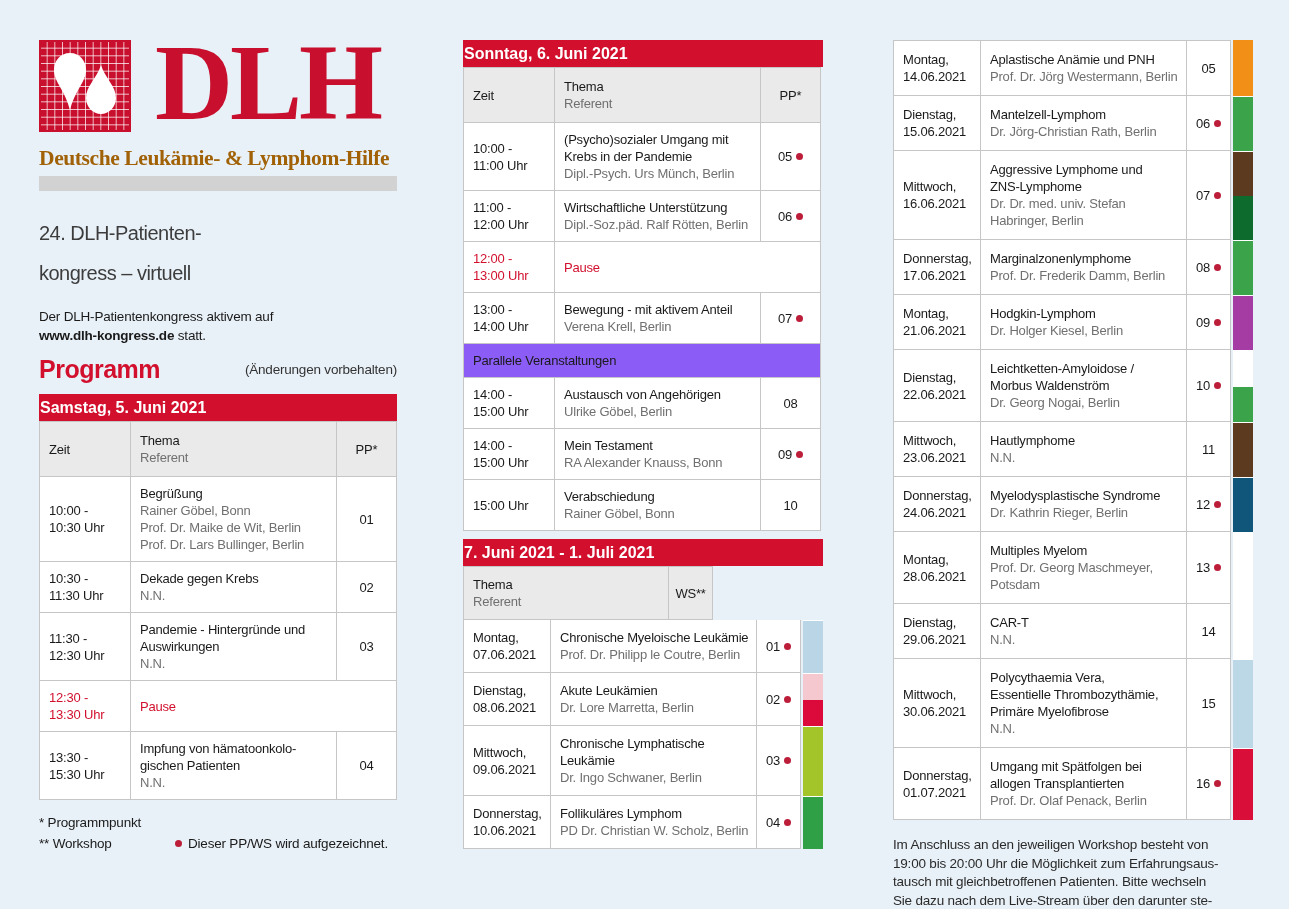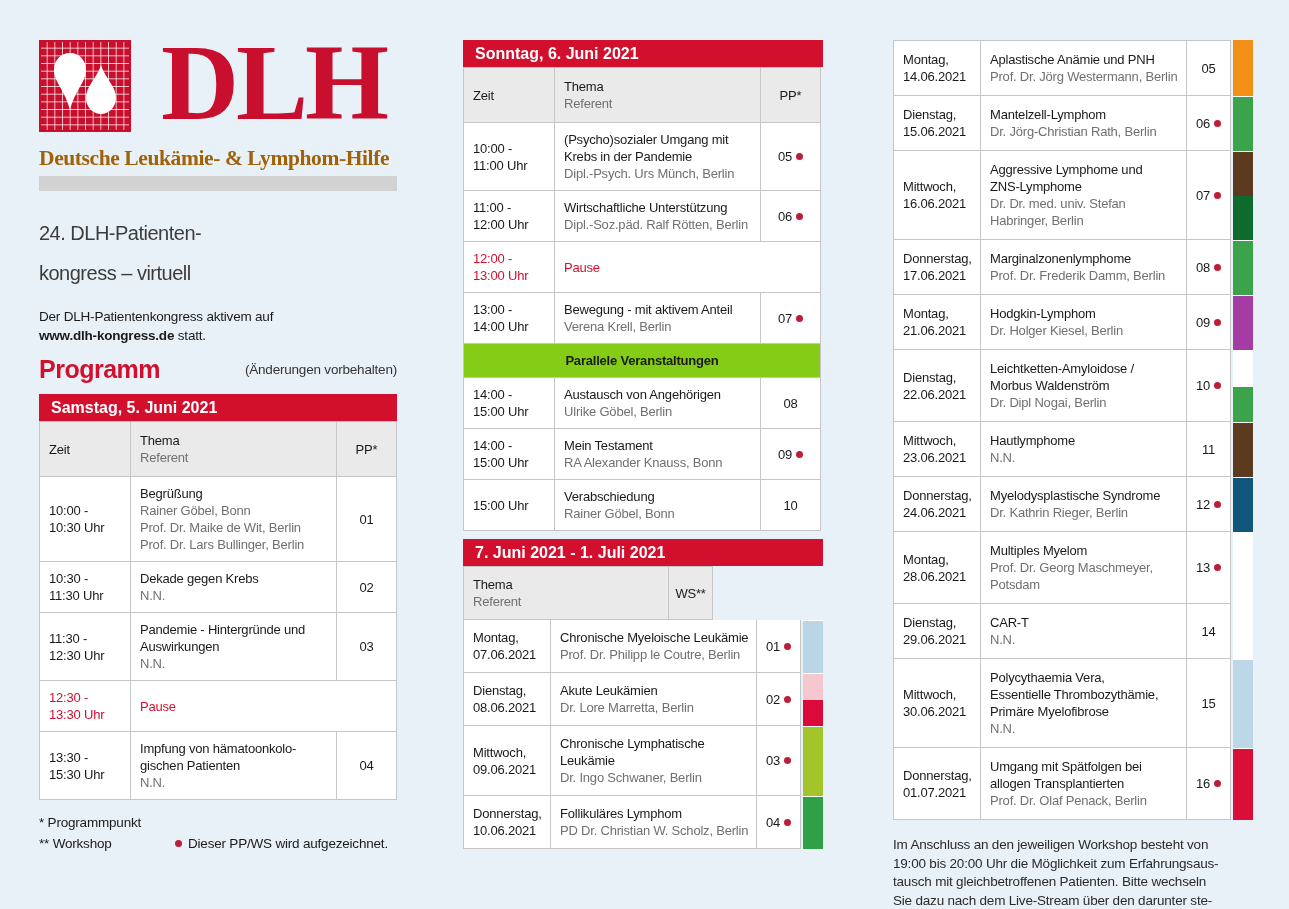--- a/index.html
+++ b/index.html
@@ -6,42 +6,42 @@
   body{font-family:"Liberation Sans",sans-serif;font-size:13px;line-height:17px;letter-spacing:-0.2px;color:#1a1a1a;}
   .page{position:relative;width:1289px;height:909px;background:#E9F1F8;overflow:hidden;}
   .col{position:absolute;top:40px;}
   .col1{left:39px;width:358px;}
   .col2{left:463px;width:360px;}
   .col3{left:893px;width:360px;}
 
   
   .logo-row{display:flex;align-items:flex-start;height:92px;}
   .logo-mark{width:92px;height:92px;flex:none;}
-  .logo-text{font-family:"Liberation Serif",serif;font-weight:bold;font-size:108px;line-height:86px;color:#C8102E;letter-spacing:-3px;margin-left:30px;}
+  .logo-text{font-family:"Liberation Serif",serif;font-weight:bold;font-size:108px;line-height:86px;color:#C8102E;letter-spacing:-3px;margin-left:24px;}
   .org{font-family:"Liberation Serif",serif;font-weight:bold;font-size:21.5px;line-height:24px;color:#a16207;margin-top:14px;letter-spacing:-0.4px;}
   .graybar{height:15px;background:#D2D2D2;margin-top:6px;}
   .title{font-weight:normal;font-size:20px;line-height:40px;color:#3C3C3C;margin:22px 0 0 0;letter-spacing:-0.5px;}
   .intro{margin:14px 0 0 0;font-size:13.5px;line-height:19px;}
   .intro .b{font-weight:bold;}
   .prog-row{margin-top:16px;display:flex;align-items:center;justify-content:space-between;}
   .prog{color:#D2102E;font-weight:bold;font-size:25px;letter-spacing:-0.5px;}
   .prog-note{font-size:13.5px;color:#333;}
 
   
-  .bar{background:#D2102E;color:#fff;font-weight:bold;font-size:16px;height:27px;box-sizing:border-box;display:flex;align-items:center;padding:0 12px;letter-spacing:0;}
+  .bar{background:#D2102E;color:#fff;font-weight:bold;font-size:16px;height:27px;box-sizing:border-box;display:flex;align-items:center;padding:0 1px;letter-spacing:0;}
   .mt-bar{margin-top:16px;}
 
   
   .tbl{display:flex;flex-direction:column;}
   .row{display:flex;align-items:stretch;}
   .c{background:#fff;border-right:1px solid #C6C6C6;border-bottom:1px solid #C6C6C6;padding:8px 9px;box-sizing:border-box;}
   .row .c:first-child{border-left:1px solid #C6C6C6;}
   .tbl .row:first-child .c{border-top:1px solid #C6C6C6;}
   .head .c{background:#EAEAEA;padding-top:10px;padding-bottom:10px;}
-  .sec .c{background:#84cc16;font-weight:bold;text-align:center;}
+  .sec .c{background:#8b5cf6;font-weight:normal;}
   .pre{white-space:pre;}
   .v{display:flex;flex-direction:column;justify-content:center;}
   .ref{color:#707070;}
   .red{color:#D2102E;}
   .w-time{width:92px;flex:none;}
   .w-topic{width:206px;flex:none;}
   .w-num{width:60px;flex:none;}
   .w-wide{width:266px;flex:none;}
   .w-date{width:88px;flex:none;}
   .w-topic2{width:206px;flex:none;}
@@ -424,21 +424,21 @@
             <div class="seg" style="background: rgb(165, 60, 163);"></div>
             <div class="seg" style="background: rgb(165, 60, 163);"></div>
           </div>
       </div>
       <div class="row">
         <div class="c w-date v pre">Dienstag,
 22.06.2021</div>
         <div class="c w-topic2">
             <div class="pre">Leichtketten-Amyloidose /
 Morbus Waldenström</div>
-            <div class="ref pre">Dr. Dipl Nogai, Berlin</div>
+            <div class="ref pre">Dr. Georg Nogai, Berlin</div>
           </div>
         <div class="c w-num2 num">
             <span>10</span>
             <span class="dot"></span>
           </div>
         <div class="strip">
             <div class="seg" style="background: rgb(255, 255, 255);"></div>
             <div class="seg" style="background: rgb(59, 163, 73);"></div>
           </div>
       </div>

